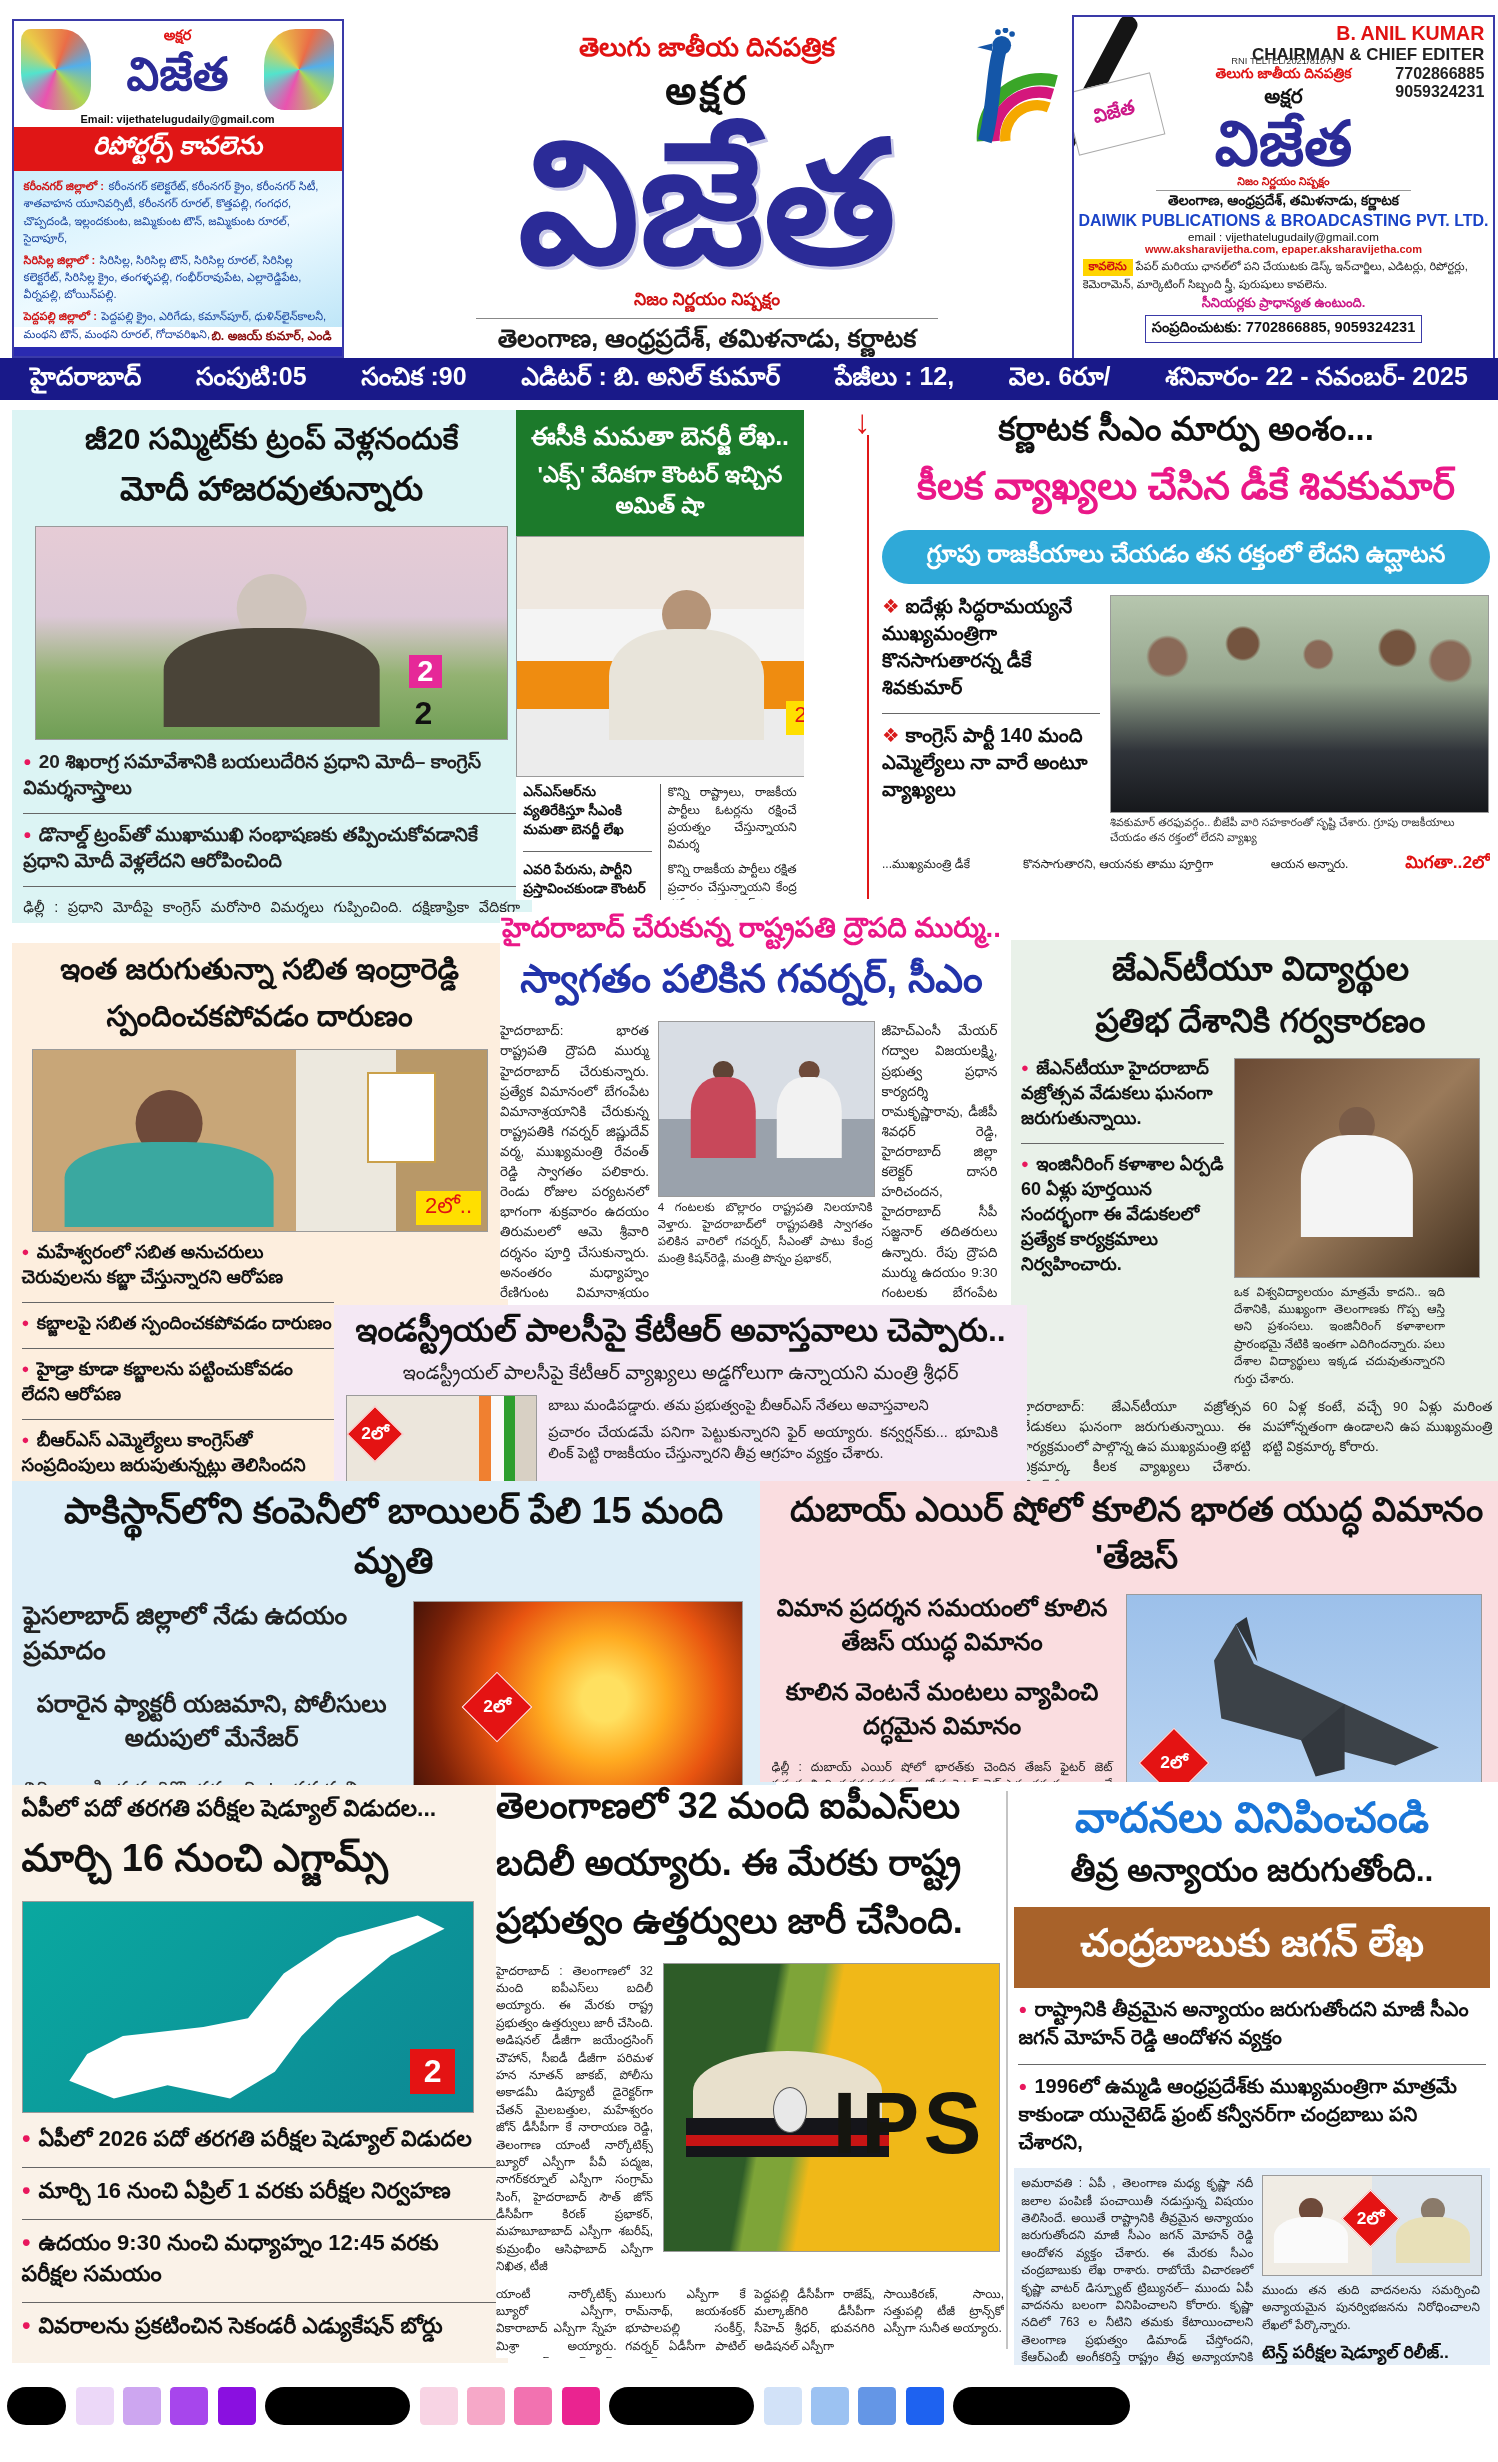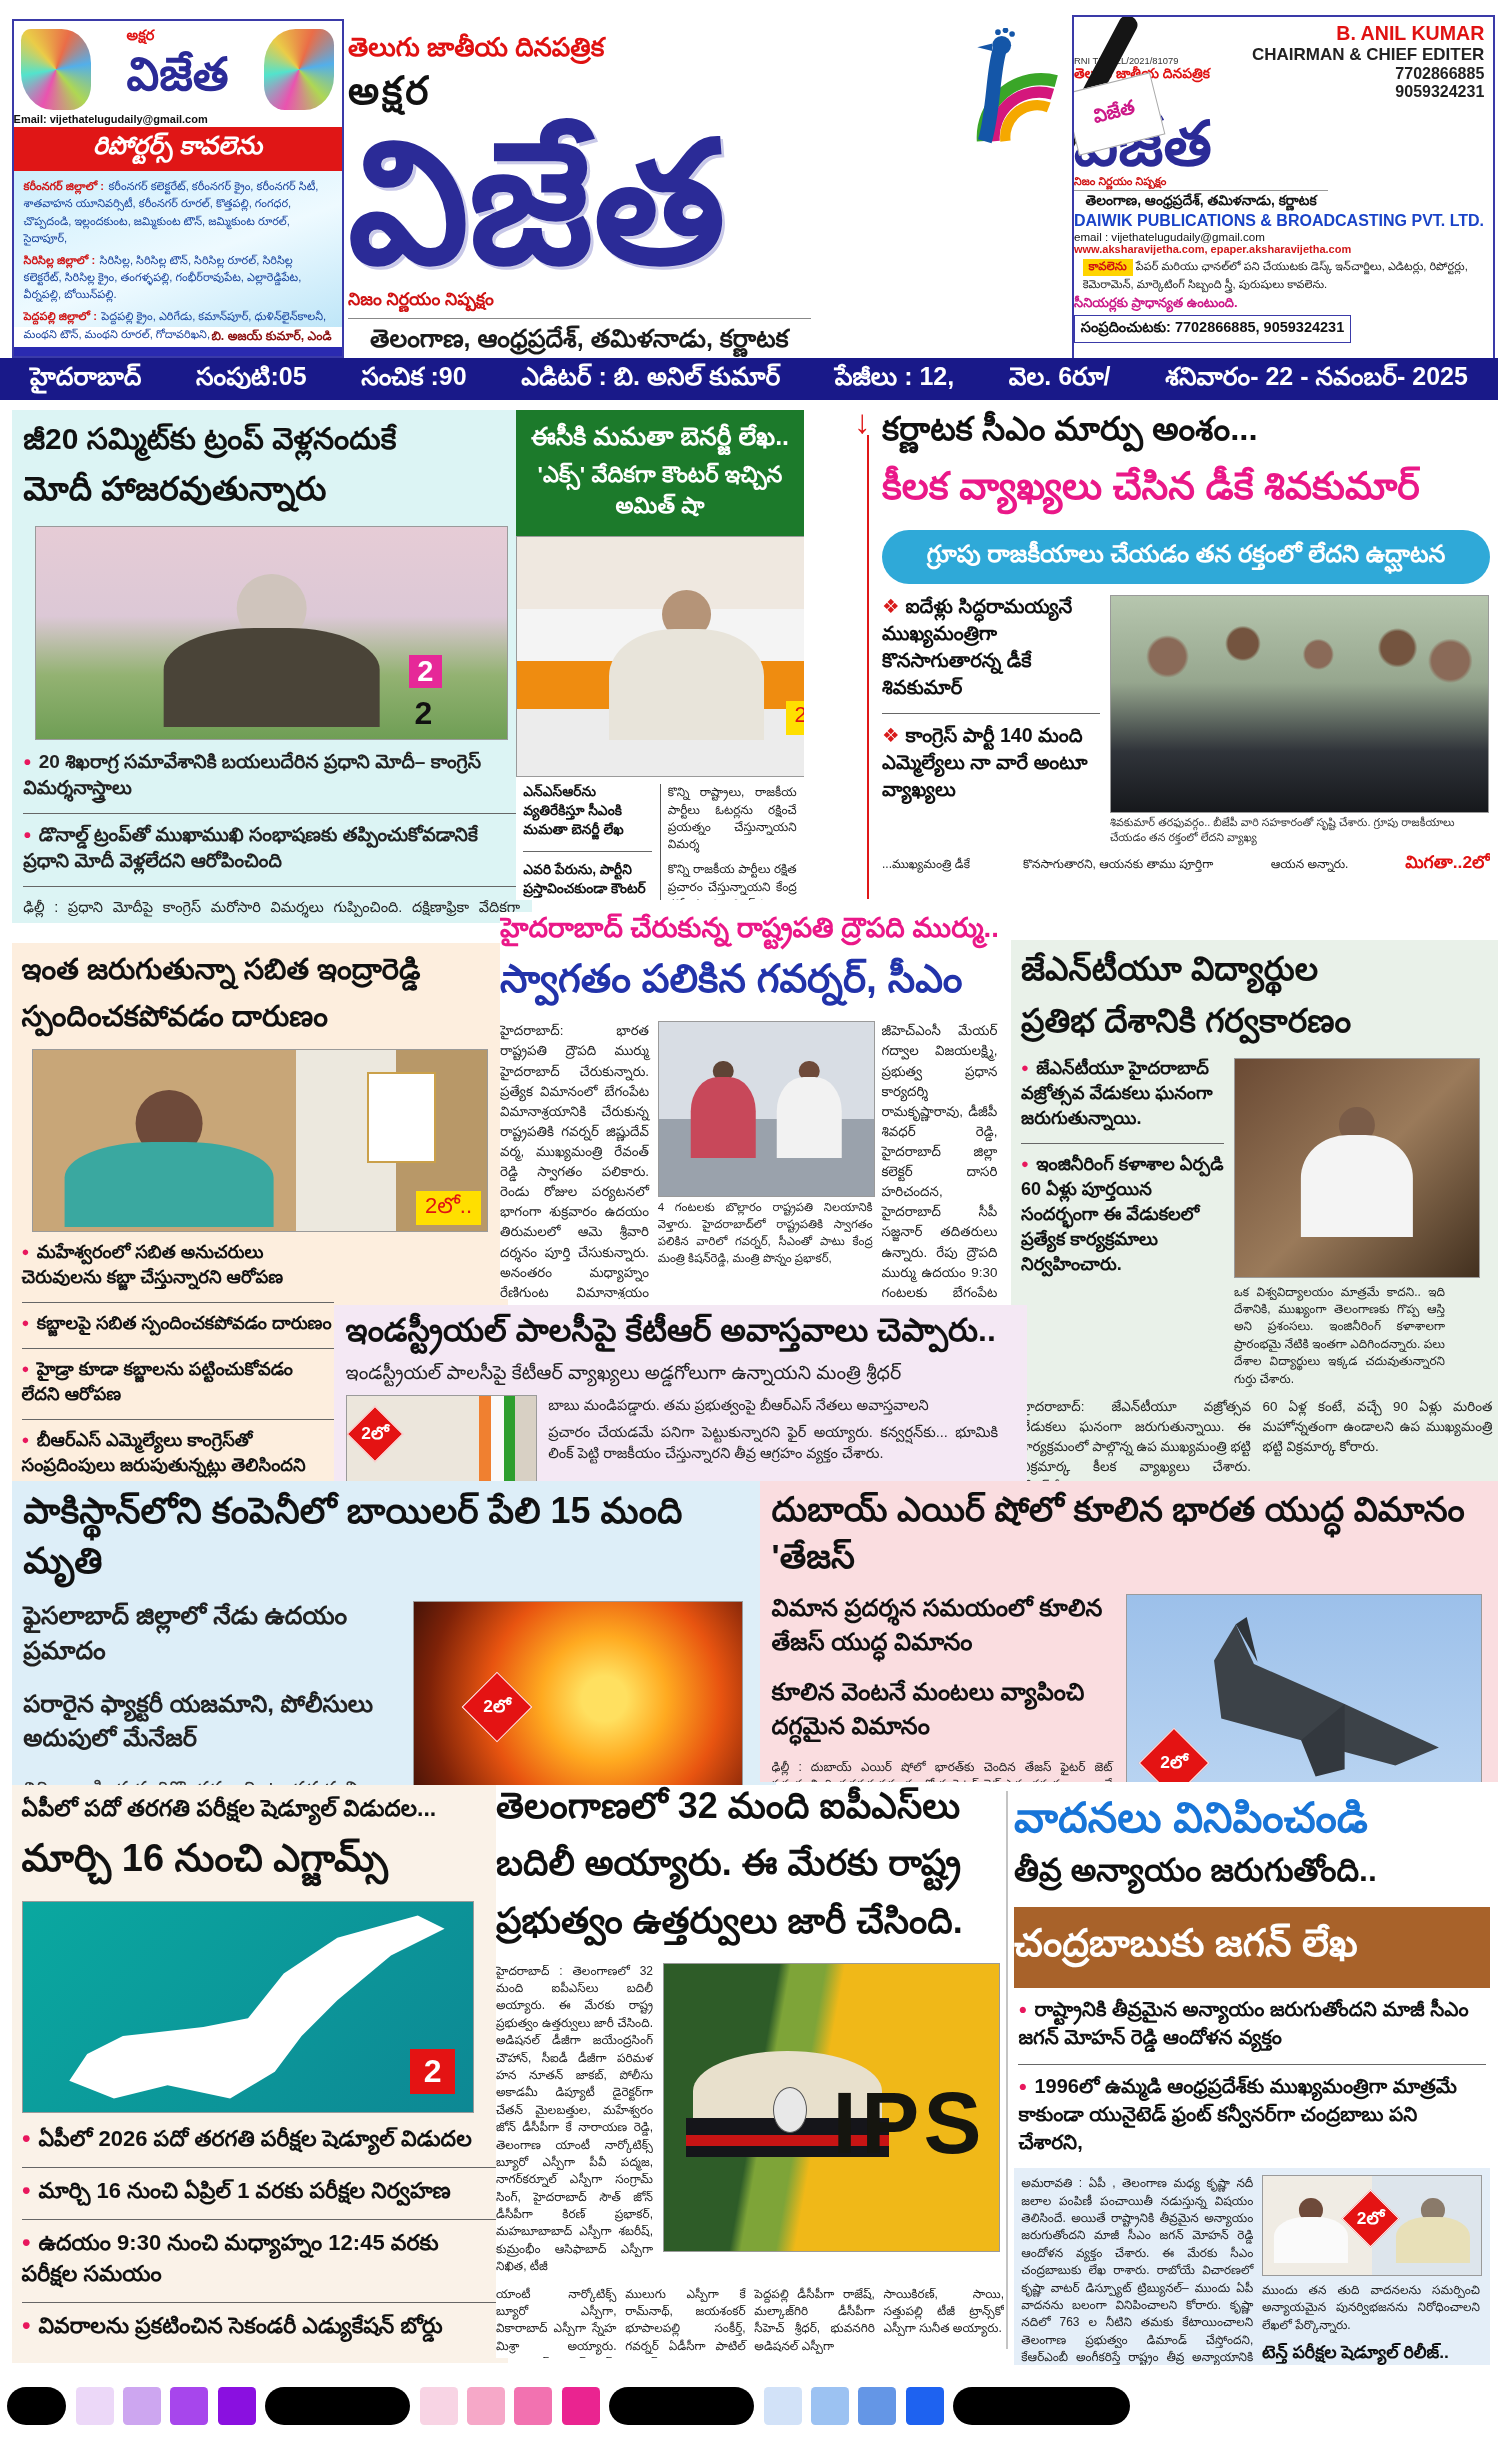--- a/index.html
+++ b/index.html
@@ -1,19 +1,19 @@
 <!DOCTYPE html>
 <html style="font-size:11.6px"><head>
 <meta charset="utf-8">
 <style>
   html,body{margin:0;padding:0}
   body{width:1499px;height:2462px;position:relative;background:#fff;
        font-family:"Liberation Sans","DejaVu Sans",sans-serif;color:#111}
   .abs{position:absolute}
-  .ctr{text-align:left}
+  .ctr{text-align:center}
   .b{font-weight:bold}
   
   .adbox{border:2.2px solid #3a3aa8;background:#fff;overflow:hidden}
   .minimap{width:70px;height:81px;border-radius:14% 42% 30% 46%;
     background:conic-gradient(from 20deg,#e86038,#44a8e8,#a8d444,#e844a8,#44e0c8,#e8c838,#e86038);opacity:.92}
   .redband{background:#e01616;color:#fff;font-weight:700;font-style:italic;
     font-size:25px;text-align:center;padding:4.4px 0}
   .distbox{background:linear-gradient(160deg,#cdeefc,#eefaff 55%,#bfe6f8);color:#15409c;
     font-size:11.2px;line-height:1.55;padding:7.3px 10px;height:142px}
   .distrow{margin-bottom:4.4px}
@@ -74,21 +74,21 @@
   .ybadge{background:#ffdf00;color:#e01313;font-weight:400;font-size:22px;padding:1.5px 8.7px;position:absolute}
   .pbadge{background:#e62898;color:#fff;font-weight:800;font-size:29px;padding:0 8.7px;position:absolute}
   .rdiamond{position:absolute;width:48px;height:48px;background:#e41313;transform:rotate(45deg);
     display:flex;align-items:center;justify-content:center;border:1.5px solid #fff}
   .rdiamond span{transform:rotate(-45deg);color:#fff;font-weight:800;font-size:17.4px;line-height:1;text-align:center}
   .rsquare{position:absolute;background:#e41313;color:#fff;font-weight:800;font-size:32px;
     width:45px;height:45px;display:flex;align-items:center;justify-content:center}
   .greenhead{background:#1c7a2b;color:#fff;text-align:center;padding:11.6px 7.3px}
   .pill{background:#2fa9d8;color:#fff;font-weight:800;font-size:24px;text-align:center;
     border-radius:33px;padding:10px 17.4px}
-  .brownbar{background:#a8622a;color:#fff;font-weight:800;font-size:38px;padding:14.5px 0}
+  .brownbar{background:#a8622a;color:#fff;font-weight:800;font-size:38px;text-align:center;padding:14.5px 0}
   .vline{position:absolute;width:1.5px;background:#c4c4c4}
   .redline{position:absolute;width:2.2px;background:#e01818}
   .redarrow{position:absolute;color:#e01818;font-size:33px;font-weight:bold}
   .body20{font-size:14.5px;line-height:1.5;color:#222;text-align:justify}
   .body19{font-size:13.4px;line-height:1.5;color:#222;text-align:justify}
   .body17{font-size:12px;line-height:1.45;color:#222;text-align:justify}
   .cap-crown{width:189px;height:80px;border-radius:50% 50% 10% 10%;background:#e8e0cc;position:absolute}
   .cap-band{width:203px;height:39px;background:#15151a;position:absolute}
   .cap-stripe{width:203px;height:11.6px;background:#c81414;position:absolute}
   .ips-label{position:absolute;font-size:87px;font-weight:800;color:#15150f;letter-spacing:4.4px}

